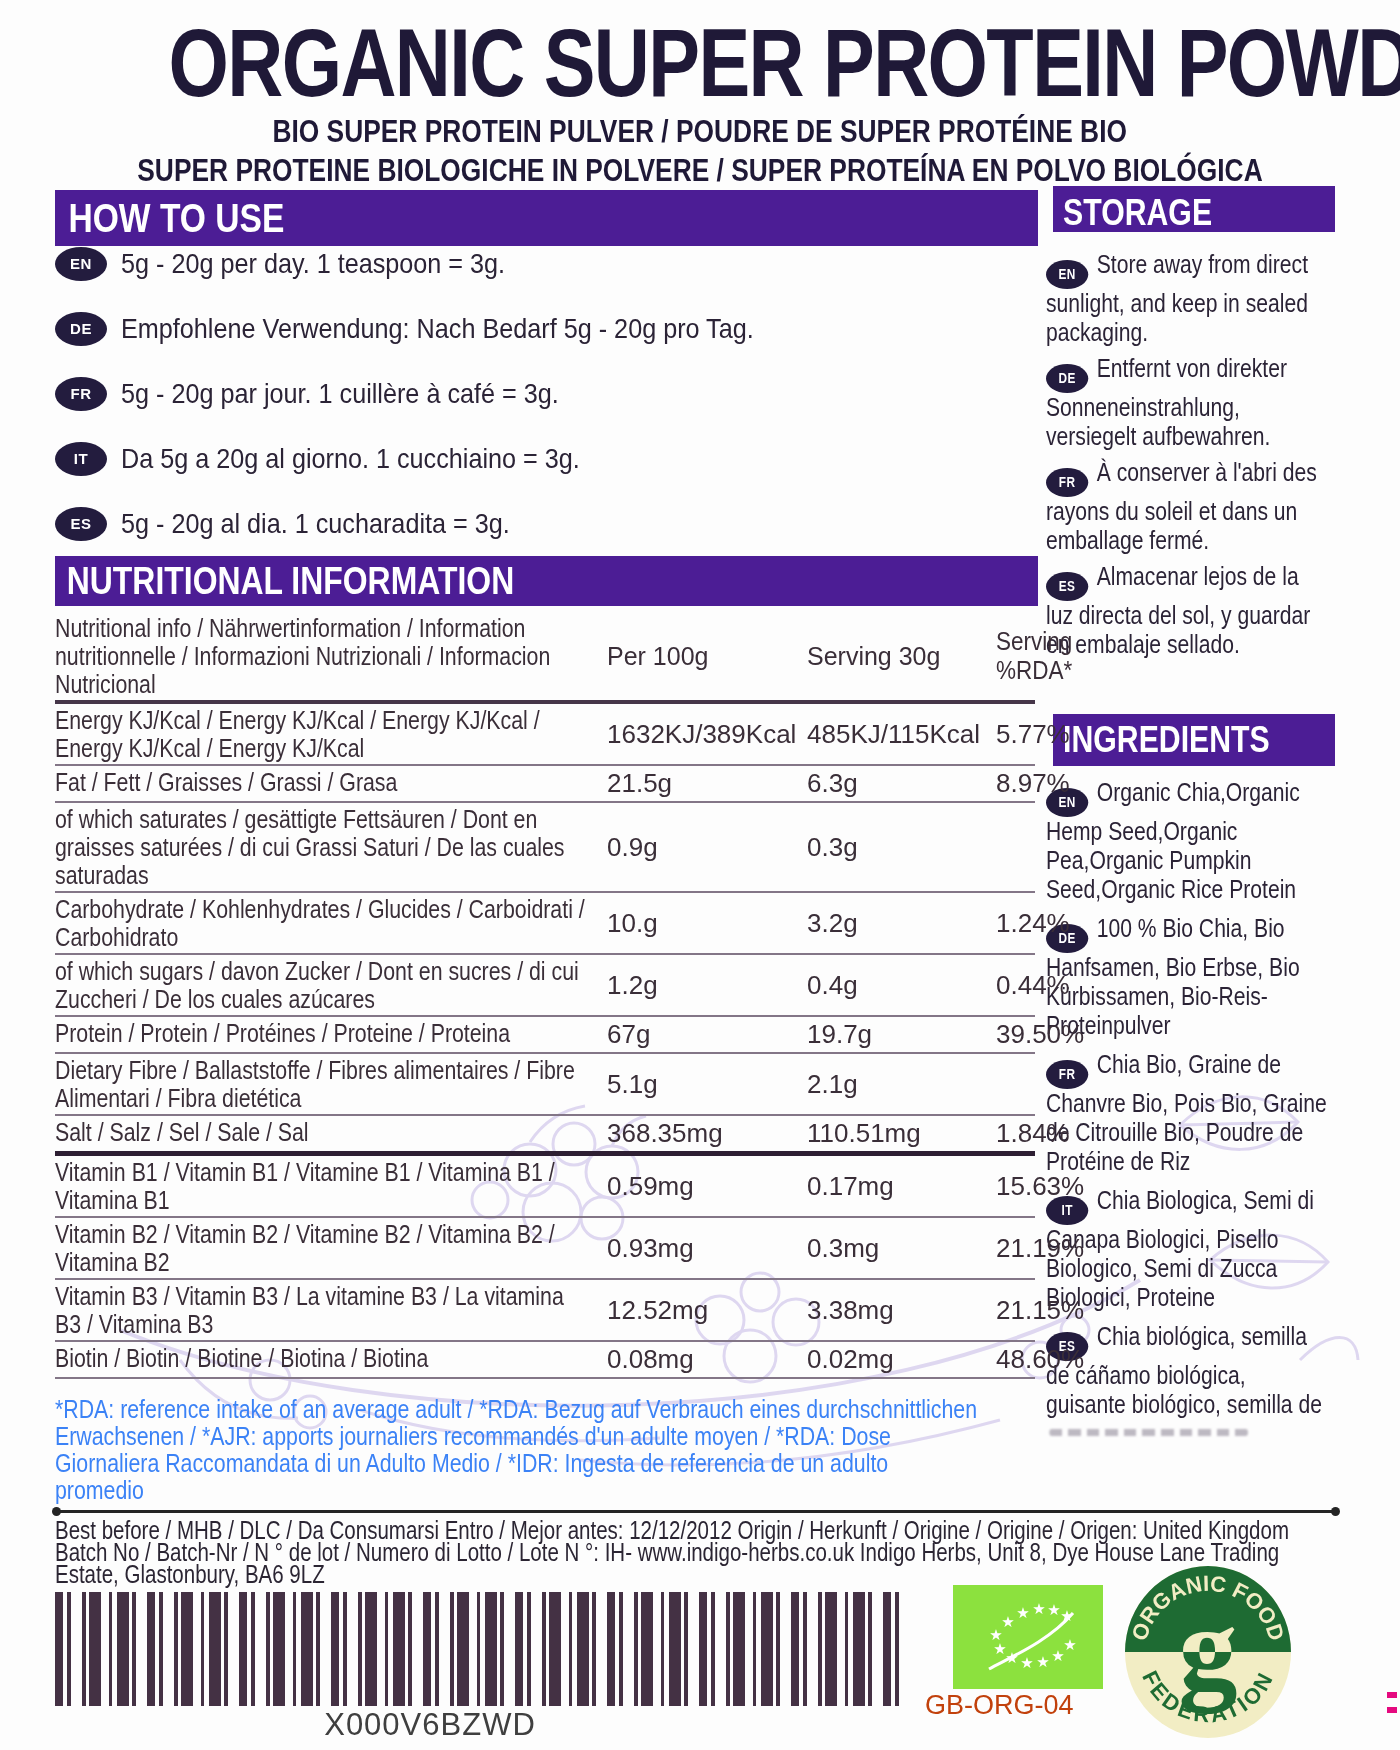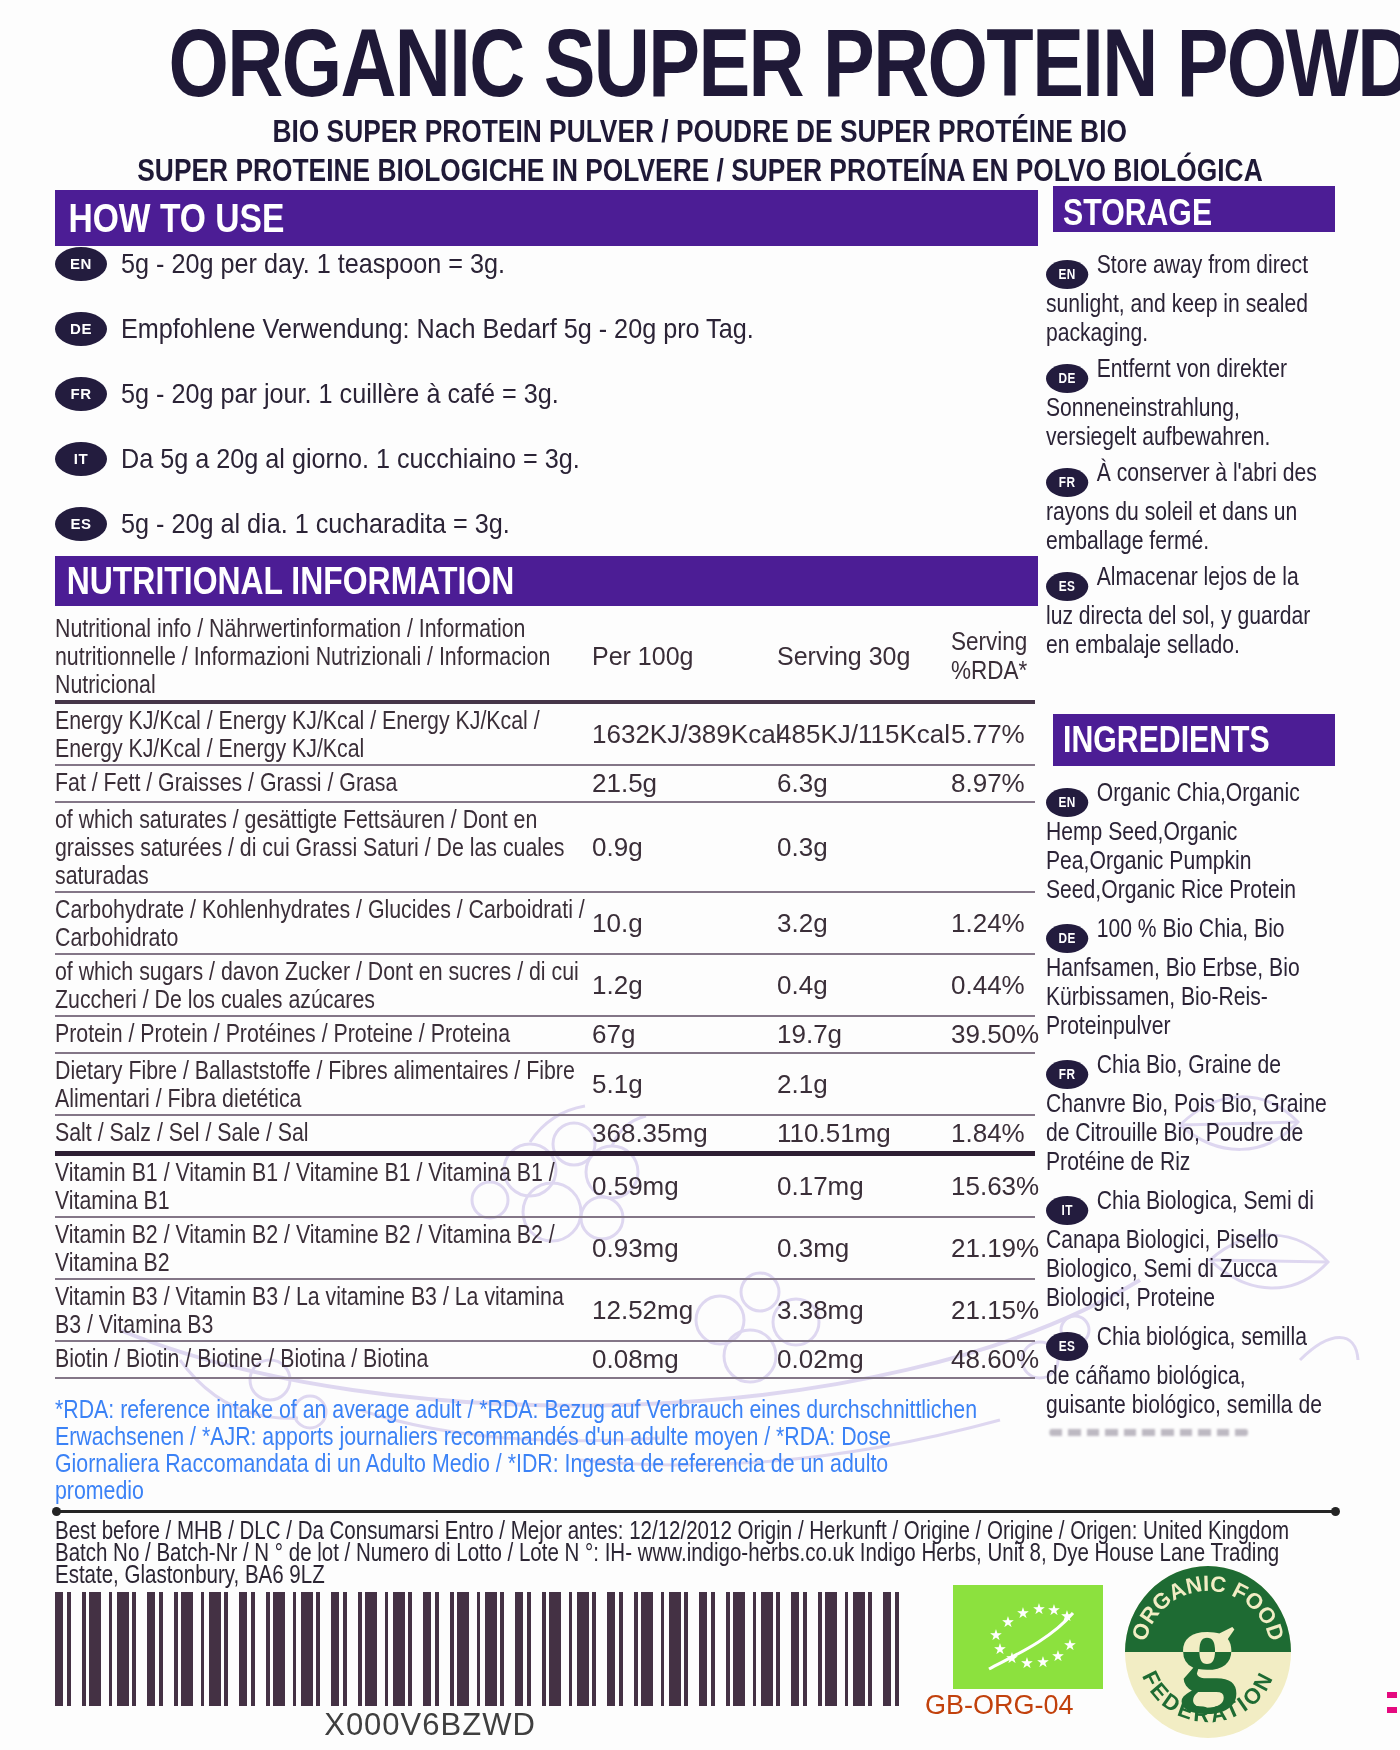--- a/index.html
+++ b/index.html
@@ -38,21 +38,21 @@
   .side-inner .badge{width:50px;height:29px;line-height:29px;font-size:14px;margin-right:10px;vertical-align:-6px;}
   .storage-items{top:250px;}
   .ingr-items{top:778px;}
   .ingr-items .side-item{margin-bottom:10px;}
   .fade-line{width:235px;height:7px;margin:10px 0 0 4px;border-radius:3px;
              background:repeating-linear-gradient(90deg,rgba(86,74,99,.38) 0 15px,transparent 15px 22px);
              filter:blur(1px);}
   
   .ntable{position:absolute;left:55px;top:612px;width:980px;z-index:2;color:#3a2e38;}
   .nrow{display:grid;grid-template-columns:537px 185px 166px 92px;
-        border-bottom:2px solid #837687;padding:2px 0;}
+        border-bottom:2px solid #837687;padding:2px 0;gap:15px;}
   .nrow.hdr{border-bottom:4px solid #463649;}
   .nrow.thick{border-bottom:5px solid #2e1f33;}
   .nlabel{font-size:26px;line-height:28px;}
   .nlabel .blk{display:block;width:650px;transform:scaleX(0.82);transform-origin:left top;}
   .nval{display:flex;align-items:center;font-size:26px;}
   .nval-rda{padding-left:8px;}
   .hdr .nval{font-size:25px;}
   .hdr .nval-rda .blk{display:block;width:104px;transform:scaleX(0.9);transform-origin:left center;line-height:29px;}
   
   .footnote{position:absolute;left:55px;top:1396px;z-index:2;font-size:26px;line-height:27px;color:#3b82f6;}

